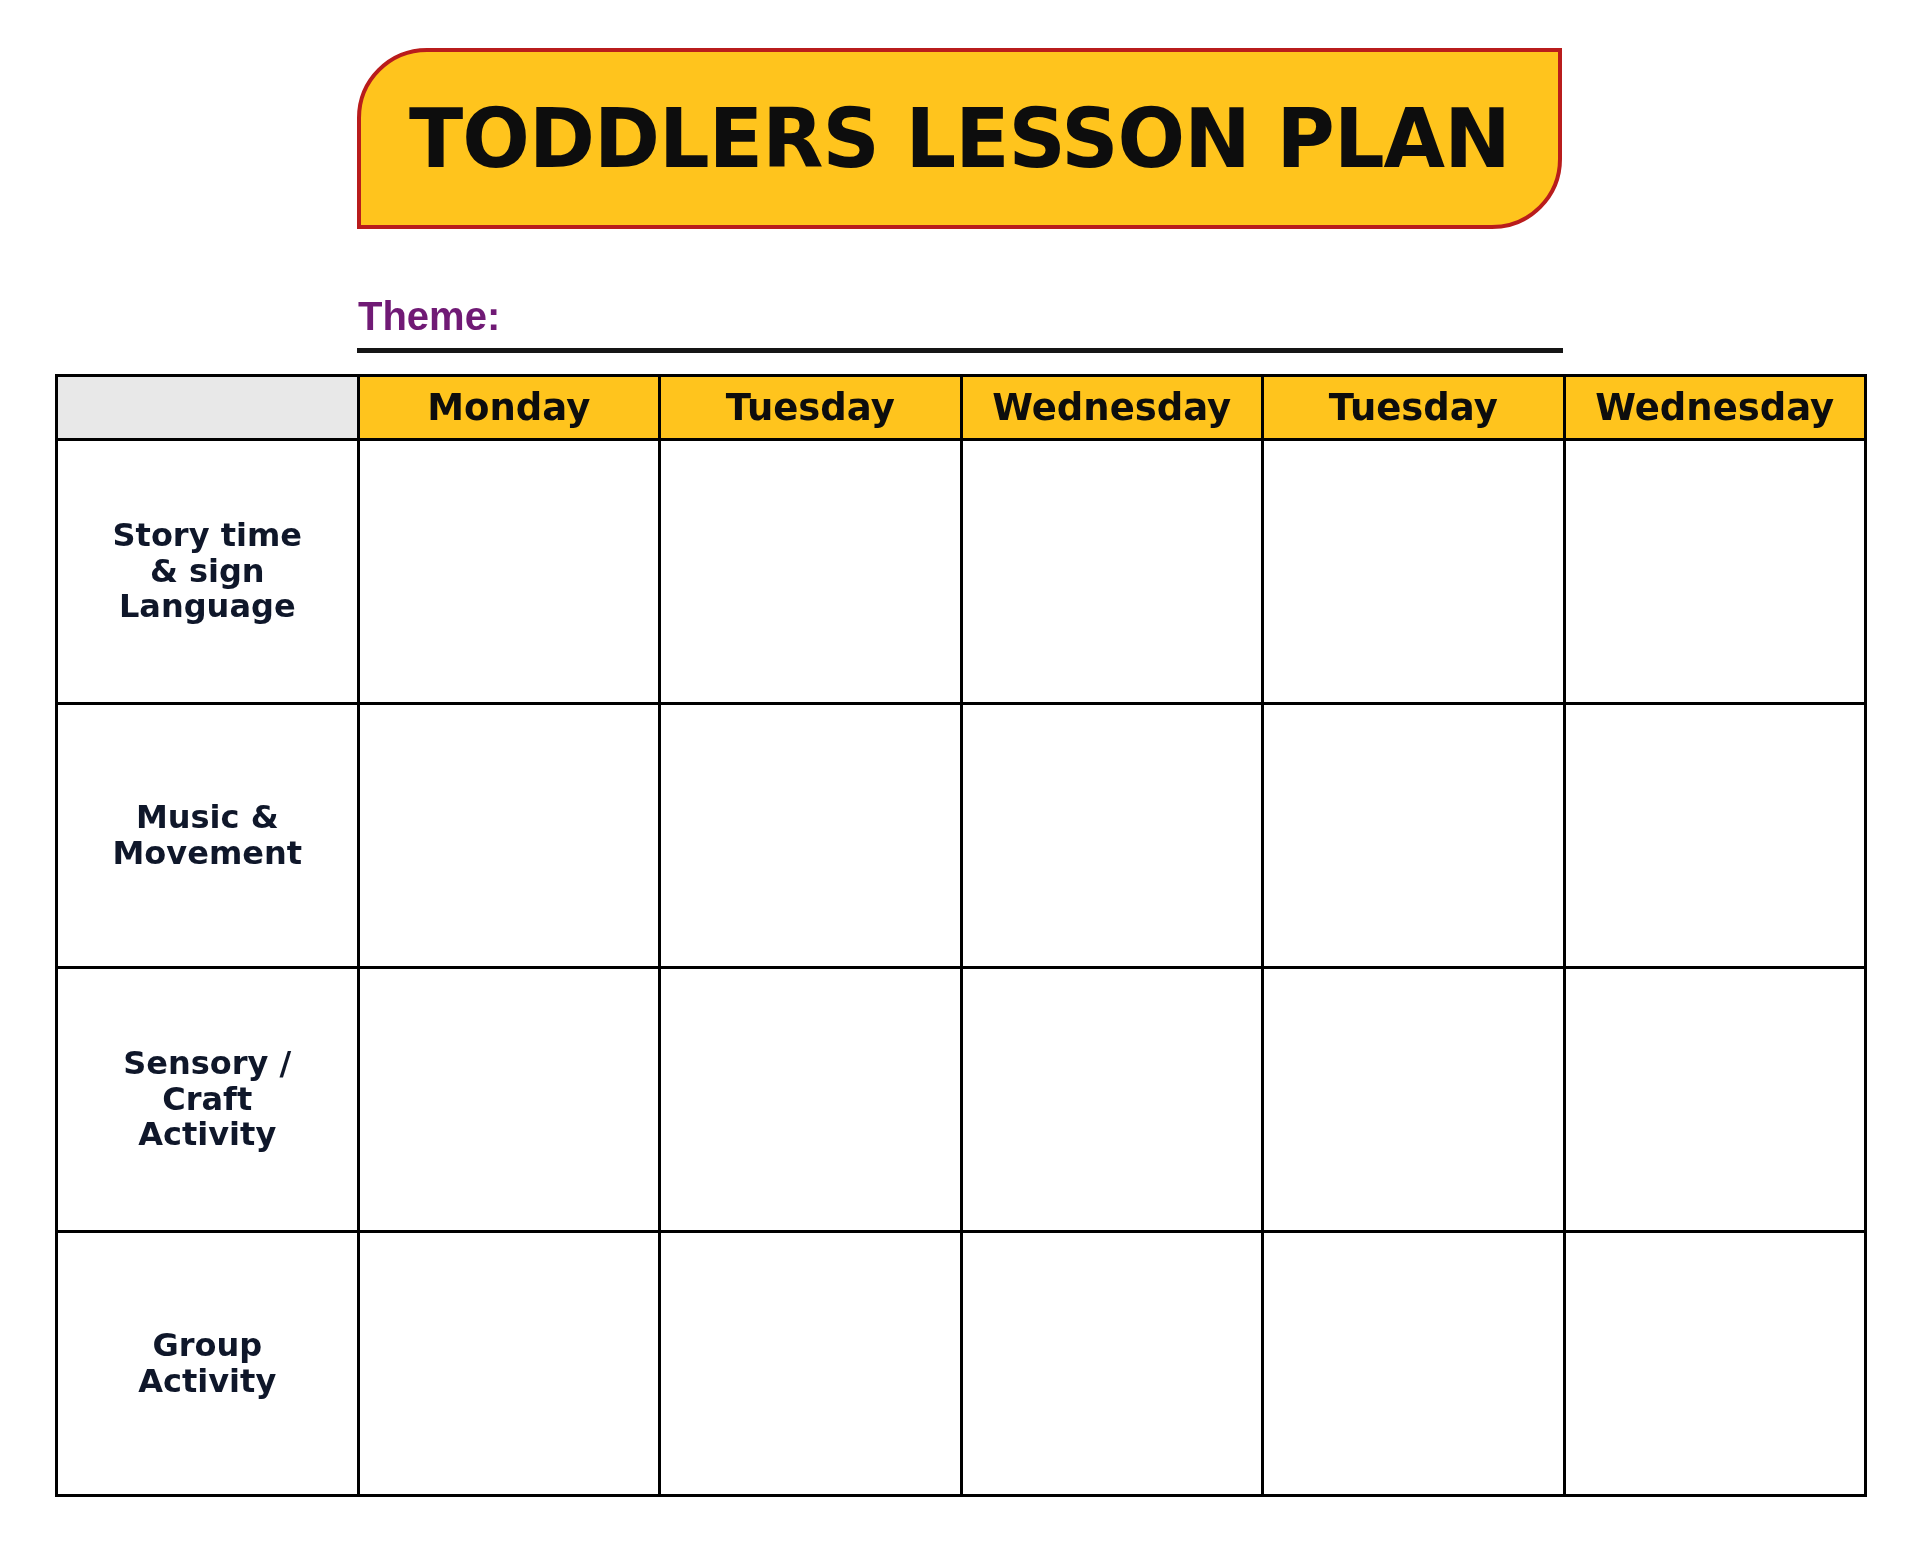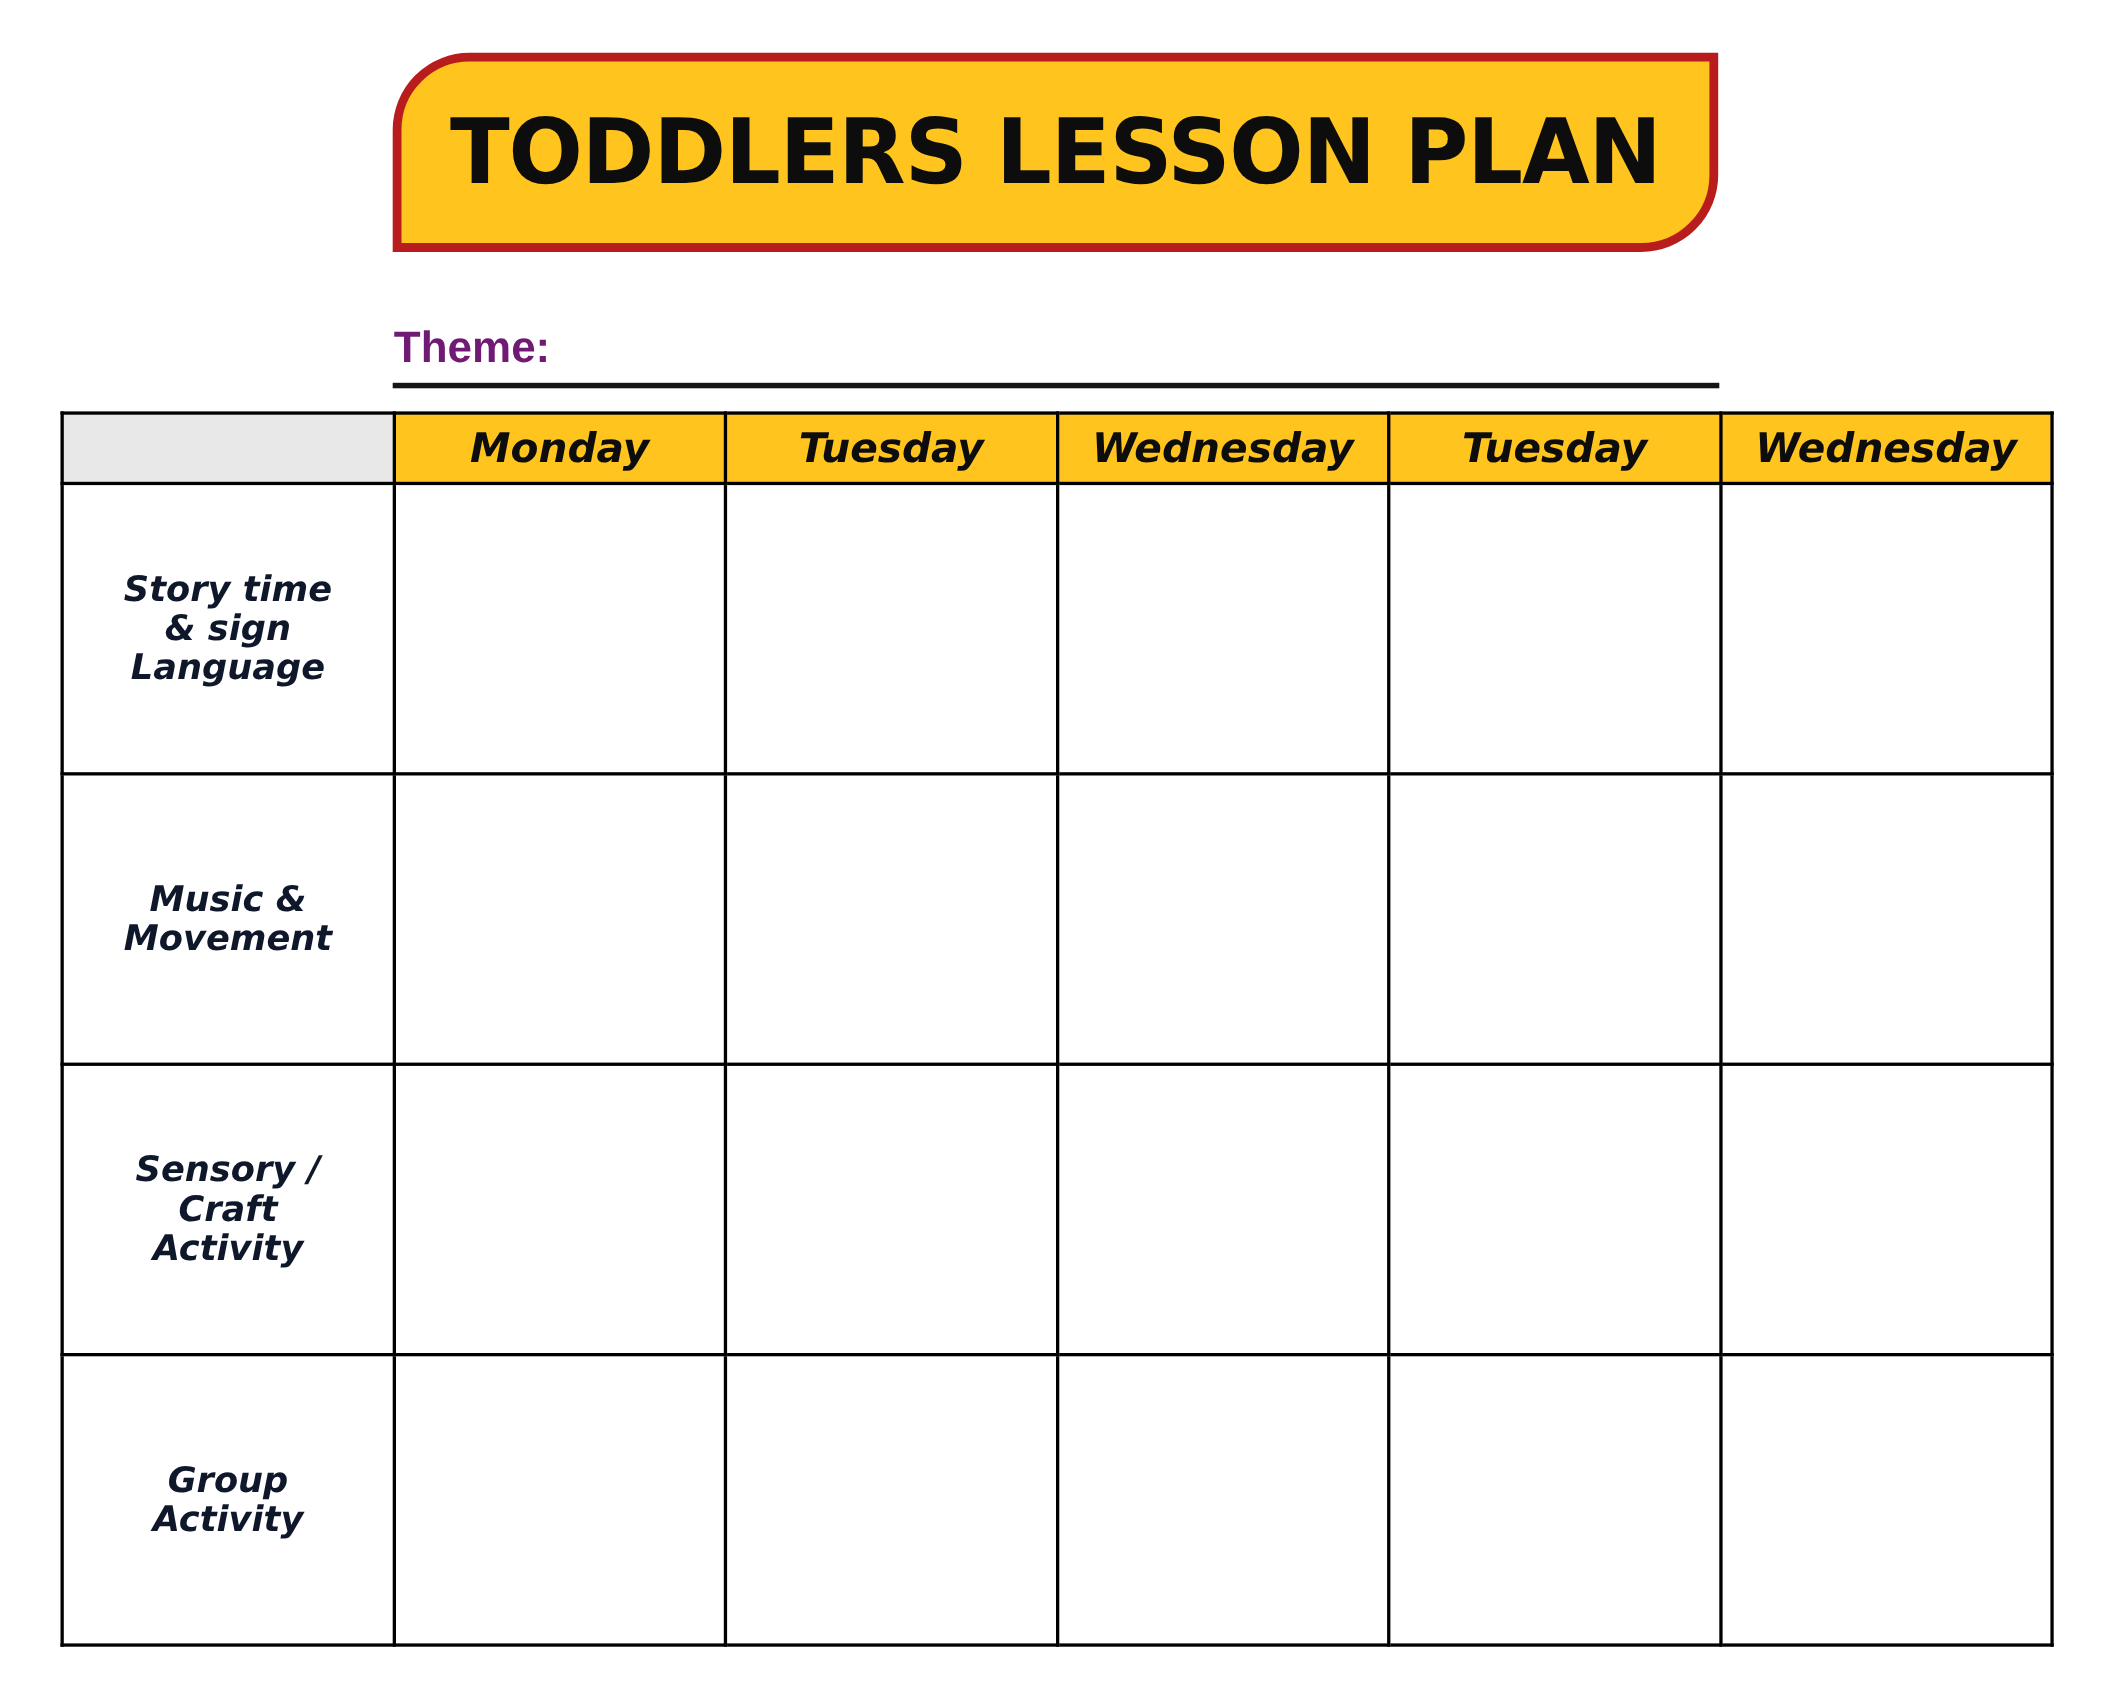--- a/index.html
+++ b/index.html
@@ -17,21 +17,21 @@
     background: #ffffff;
   }
   
   .banner {
     position: absolute;
     left: 357px;
     top: 48px;
     width: 1205px;
     height: 181px;
     background: #FFC41D;
-    border: 8px solid #b91c1c;
+    border: 4px solid #b91c1c;
     border-radius: 70px 0 70px 0;
     display: flex;
     align-items: center;
     justify-content: center;
   }
   .banner-title {
     font-family: "DejaVu Sans", sans-serif;
     font-weight: 800;
     font-size: 82px;
     letter-spacing: -1px;
@@ -64,21 +64,20 @@
     top: 374px;
     width: 1812px;
     border-collapse: collapse;
     table-layout: fixed;
   }
   table.plan td, table.plan th {
     border: 3px solid #000000;
     padding: 0;
     vertical-align: middle;
     text-align: center;
-    font-style: italic;
   }
   tr.header-row { height: 64px; }
   tr.body-row   { height: 264px; }
   .corner-cell  { background: #E8E8E8; }
   .day-cell {
     background: #FFC41D;
     font-family: "DejaVu Sans", sans-serif;
     font-weight: 800;
     font-size: 37px;
     color: #0d0d0d;

